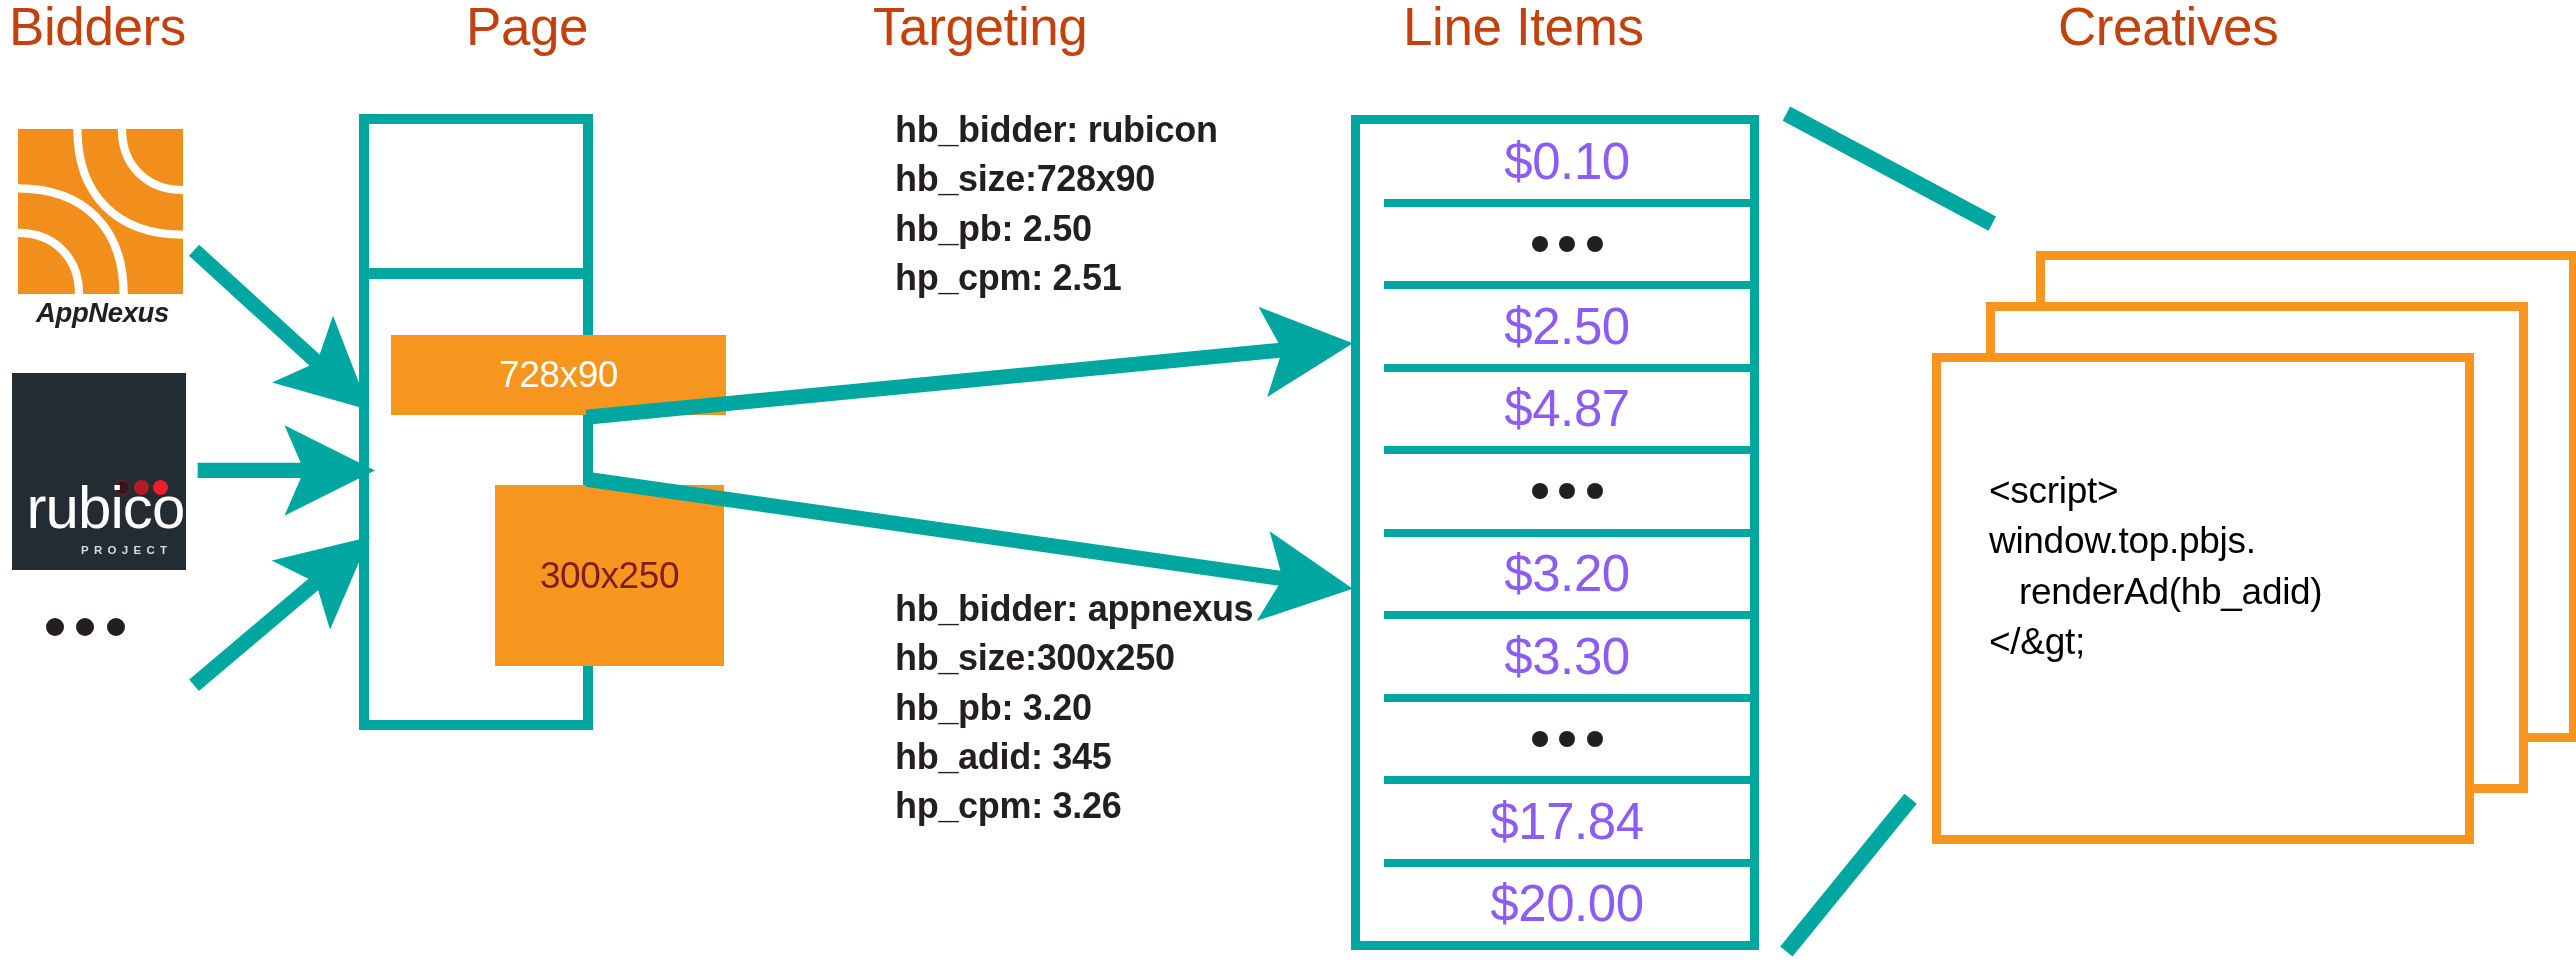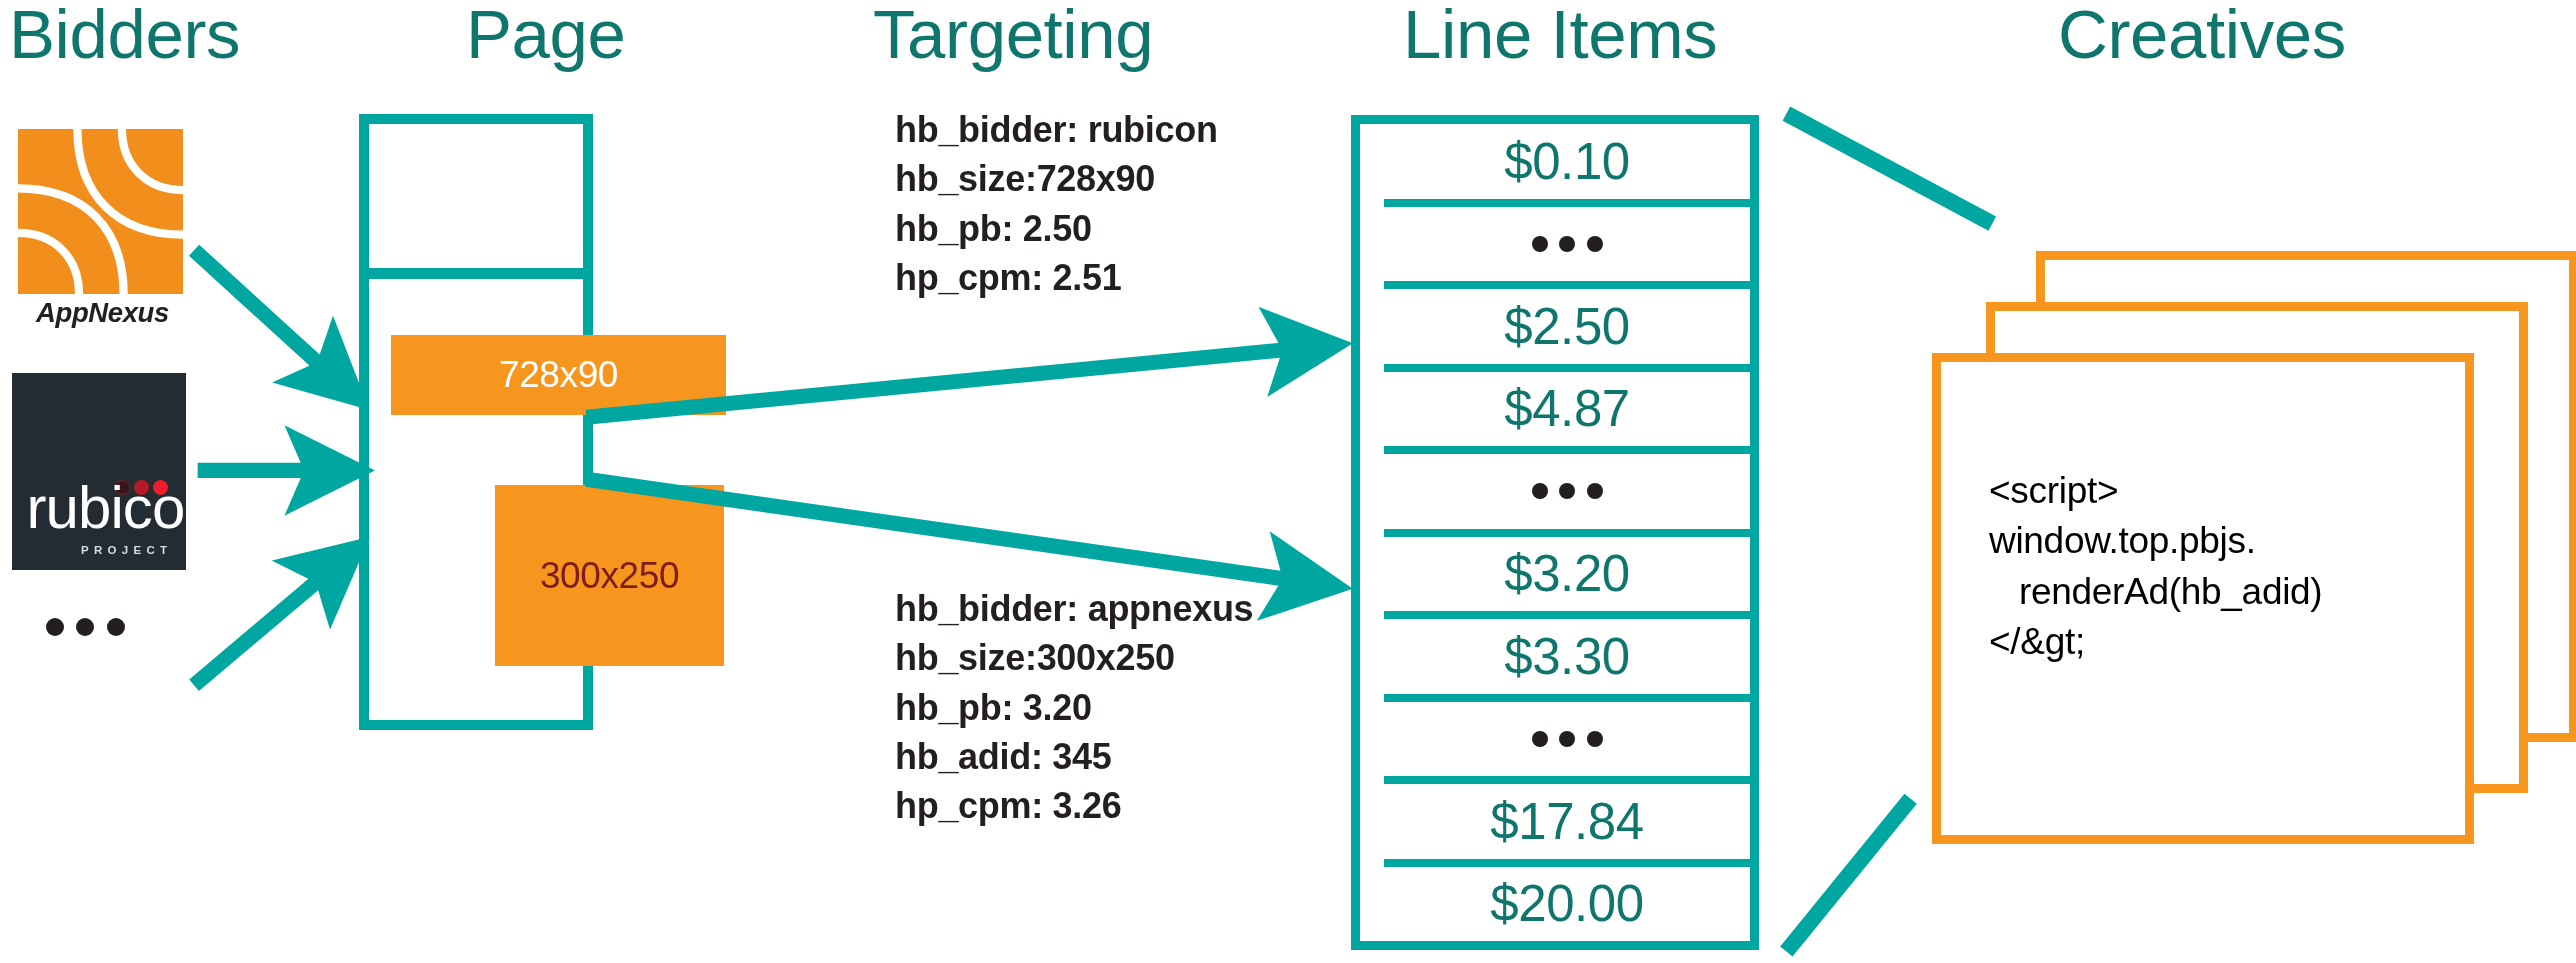--- a/index.html
+++ b/index.html
@@ -16,24 +16,24 @@
     position: relative;
     width: 2576px;
     height: 963px;
     background: #ffffff;
     overflow: hidden;
   }
 
   
   .col-heading {
     position: absolute;
-    font-size: 69px;
+    font-size: 53px;
     font-weight: 400;
     letter-spacing: -0.4px;
-    color: #0f766e;
+    color: #c2410c;
     white-space: nowrap;
     line-height: 1;
   }
 
   
   #wires {
     position: absolute;
     left: 0; top: 0;
     width: 2576px; height: 963px;
     pointer-events: none;
@@ -178,21 +178,21 @@
     display: flex;
     flex-direction: column;
   }
   .li-row {
     flex: 1 1 0;
     border-bottom: 8px solid #00a6a0;
     display: flex;
     align-items: center;
     justify-content: center;
     font-size: 51px;
-    color: #0f766e;
+    color: #8b5cf6;
     letter-spacing: -0.4px;
     background: #ffffff;
     margin-left: 24px;
   }
   .li-row:last-child { border-bottom: none; }
   .li-dots {
     display: flex;
     gap: 11.5px;
   }
   .li-dots i {

